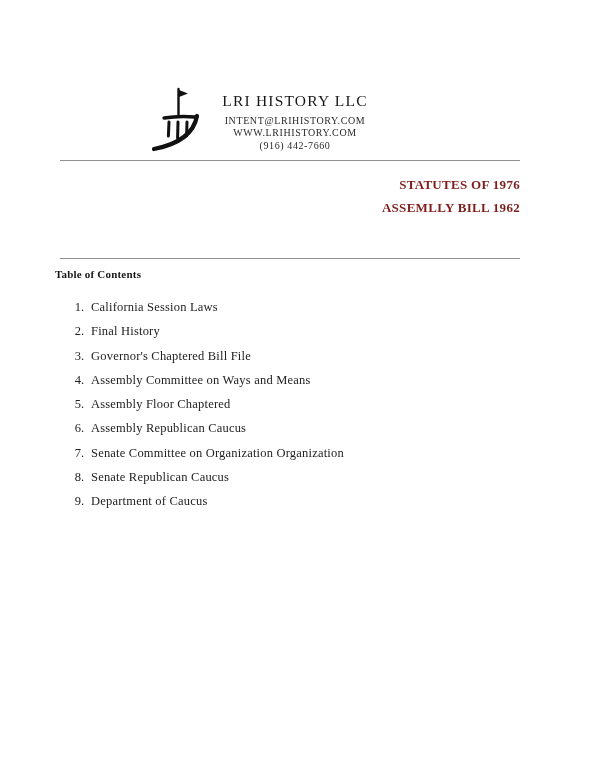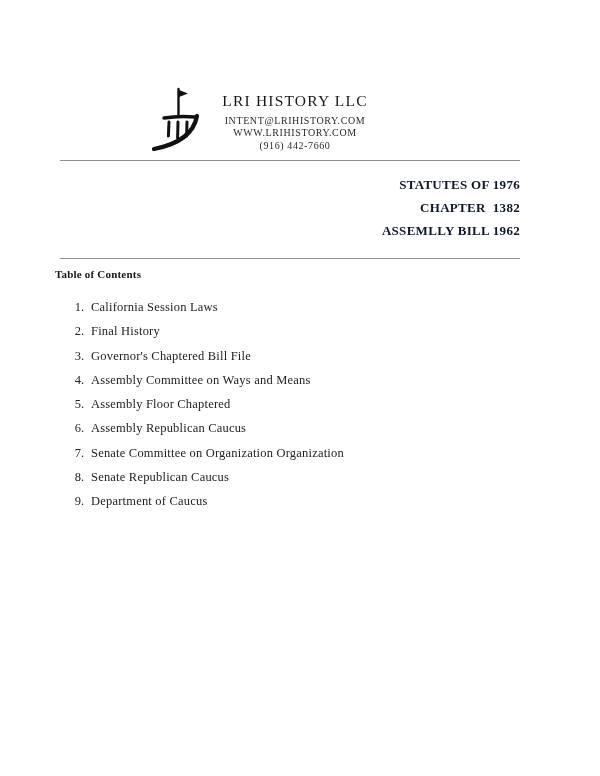--- a/index.html
+++ b/index.html
@@ -69,21 +69,21 @@
     top: 173px;
     right: 80px;
     text-align: right;
   }
   .ref-line {
     font-size: 13px;
     font-weight: bold;
     line-height: 23px;
     letter-spacing: 0.3px;
     white-space: pre-wrap;
-    color: #0f172a;
+    color: #7f1d1d;
   }
 
   
   .toc-title {
     position: absolute;
     top: 268px;
     left: 55px;
     font-size: 11px;
     font-weight: bold;
     letter-spacing: 0.2px;
@@ -142,21 +142,20 @@
       <div class="contact-line">INTENT@LRIHISTORY.COM</div>
       <div class="contact-line">WWW.LRIHISTORY.COM</div>
       <div class="contact-line">(916) 442-7660</div>
     </div>
   </div>
 
   <div class="rule rule-1"></div>
 
   <div class="reference">
     <div class="ref-line">STATUTES OF 1976</div>
-    <div class="ref-line">CHAPTER  1382</div>
     <div class="ref-line">ASSEMLLY BILL 1962</div>
   </div>
 
   <div class="rule rule-2"></div>
 
   <div class="toc-title">Table of Contents</div>
 
   <ol class="toc-list">
     <li class="toc-item">
       <span class="toc-num">1.</span>

